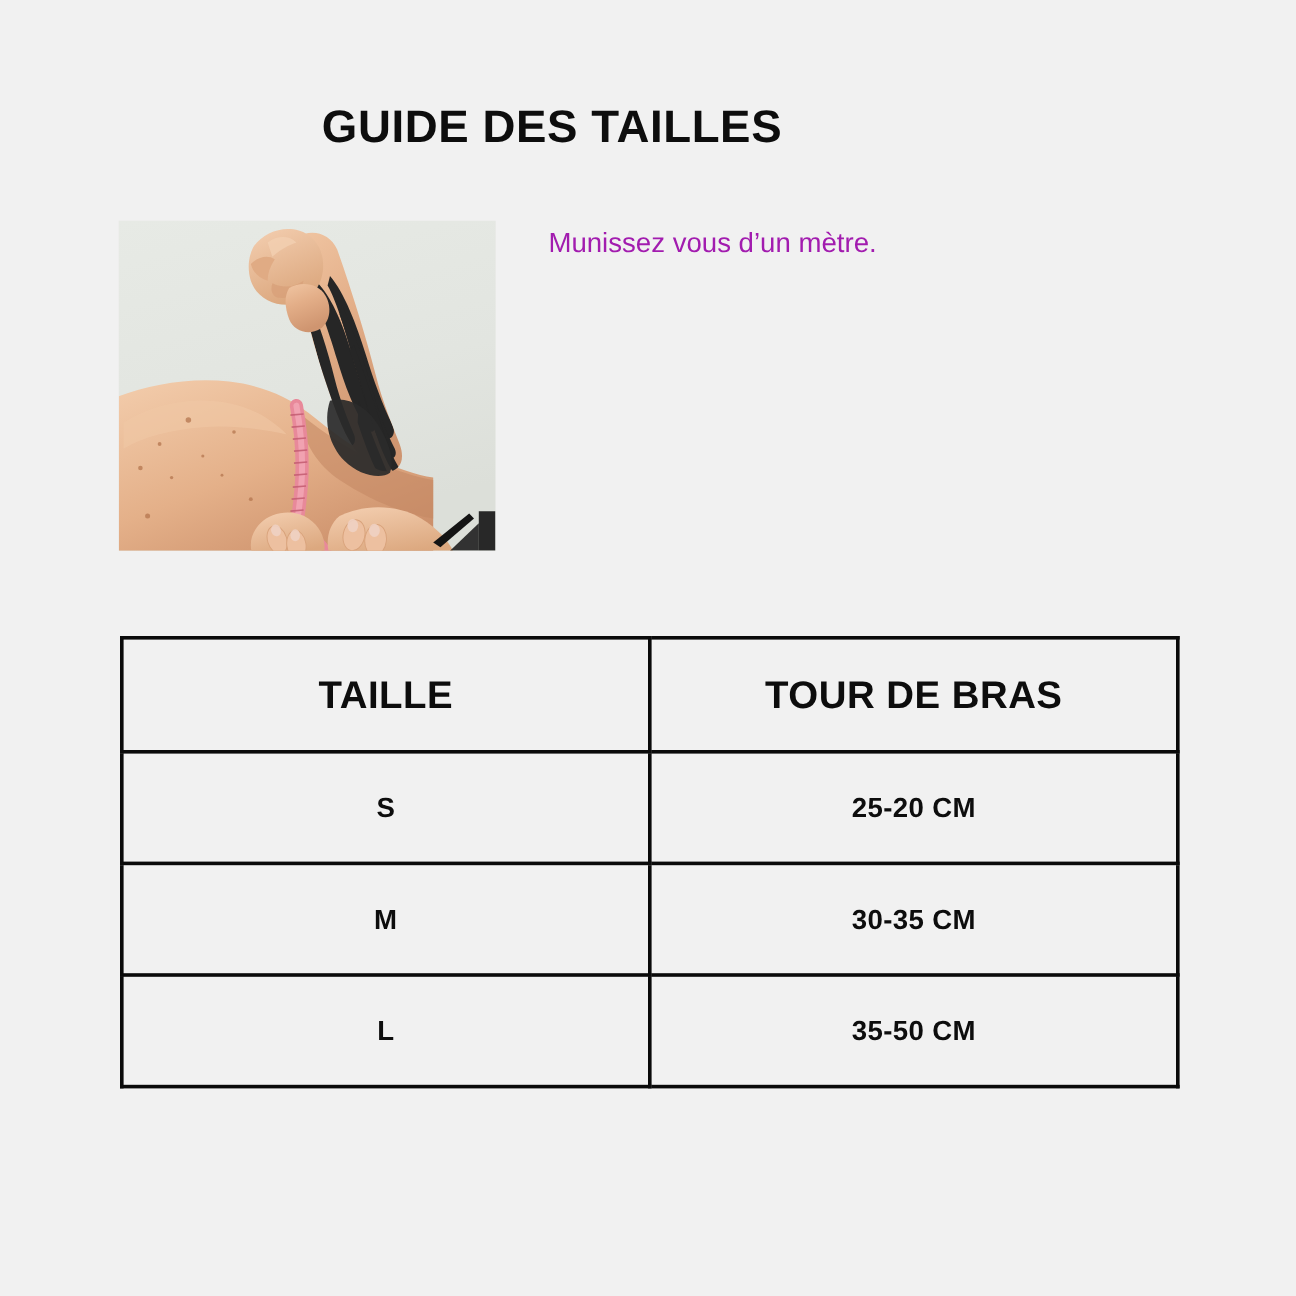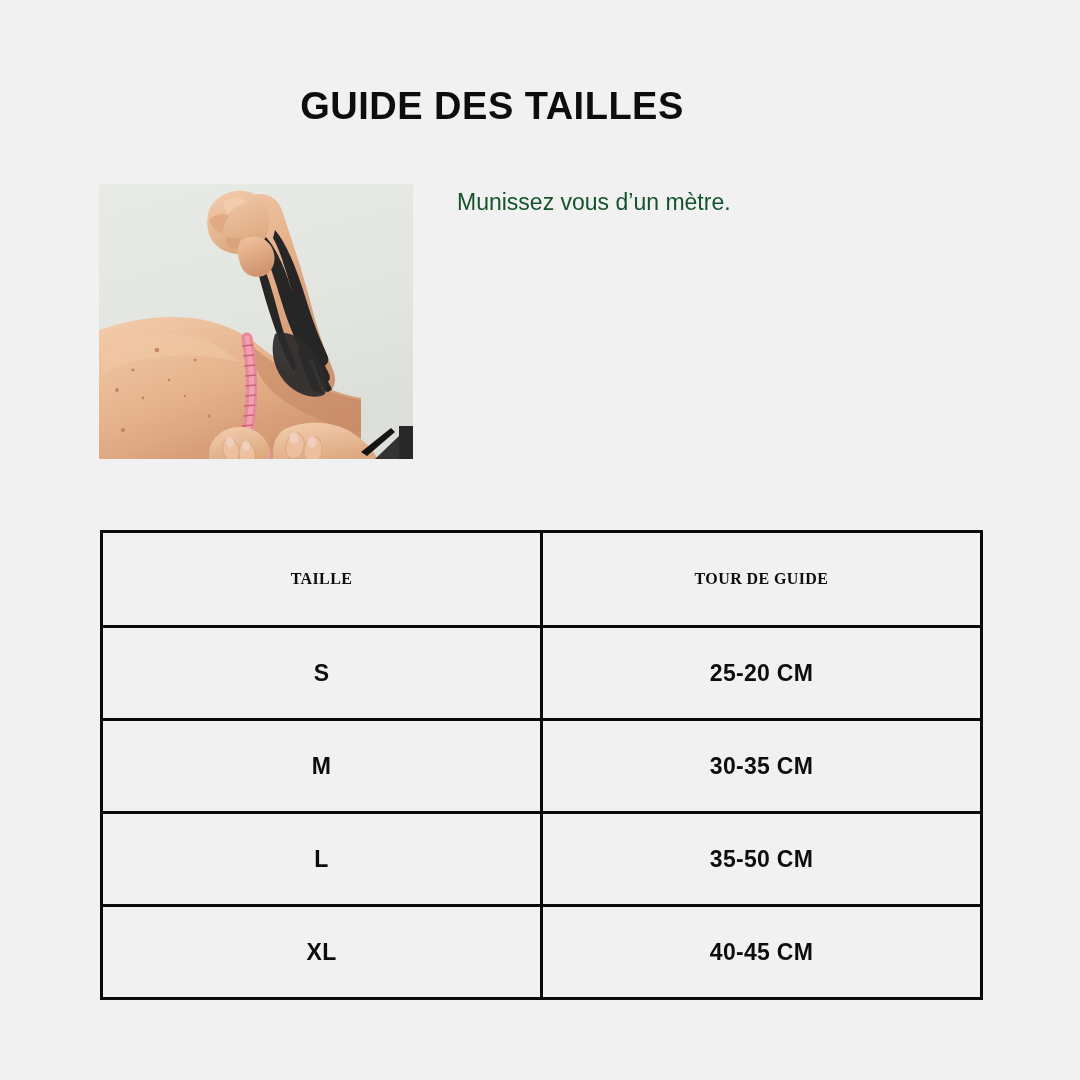--- a/index.html
+++ b/index.html
@@ -20,21 +20,20 @@
   .page-title {
     position: absolute;
     left: 0;
     top: 85px;
     width: 920px;
     text-align: center;
     font-size: 38px;
     font-weight: 700;
     letter-spacing: 0.5px;
     color: #0d0d0d;
-    margin-left: 32px;
   }
 
   
   .photo-frame {
     position: absolute;
     left: 99px;
     top: 184px;
     width: 314px;
     height: 275px;
     overflow: hidden;
@@ -51,21 +50,21 @@
   
   .instructions {
     position: absolute;
     left: 457px;
     top: 186px;
     width: 516px;
   }
   .instr-para {
     font-size: 23px;
     line-height: 32px;
-    color: #14532d;
+    color: #a21caf;
     margin: 0 12px 31px 0;
   }
   .instr-para:last-child { margin-bottom: 0; }
   .instr-para.justify { text-align: justify; }
   .instr-para.justify:after {
     content: "";
     display: inline-block;
     width: 100%;
   }
   .instr-strong { font-weight: 700; }
@@ -81,23 +80,22 @@
   }
   .size-table td, .size-table th {
     border: 3px solid #0a0a0a;
     text-align: center;
     vertical-align: middle;
     font-weight: 700;
     color: #0d0d0d;
   }
   .size-table th {
     height: 90px;
-    font-size: 16px;
+    font-size: 32px;
     letter-spacing: 0.4px;
-    font-family: Liberation Serif, serif;
   }
   .size-table td {
     height: 88px;
     font-size: 23px;
     letter-spacing: 0.3px;
   }
   .col-size { width: 440px; }
   .col-measure { width: 440px; }
 </style>
 </head>
@@ -251,34 +249,30 @@
 </div>
 
 <table class="size-table">
   <colgroup>
     <col class="col-size">
     <col class="col-measure">
   </colgroup>
   <thead>
     <tr>
       <th>TAILLE</th>
-      <th>TOUR DE GUIDE</th>
+      <th>TOUR DE BRAS</th>
     </tr>
   </thead>
   <tbody>
     <tr>
       <td>S</td>
       <td>25-20 CM</td>
     </tr>
     <tr>
       <td>M</td>
       <td>30-35 CM</td>
     </tr>
     <tr>
       <td>L</td>
       <td>35-50 CM</td>
     </tr>
-    <tr>
-      <td>XL</td>
-      <td>40-45 CM</td>
-    </tr>
   </tbody>
 </table>
 
 </body></html>

